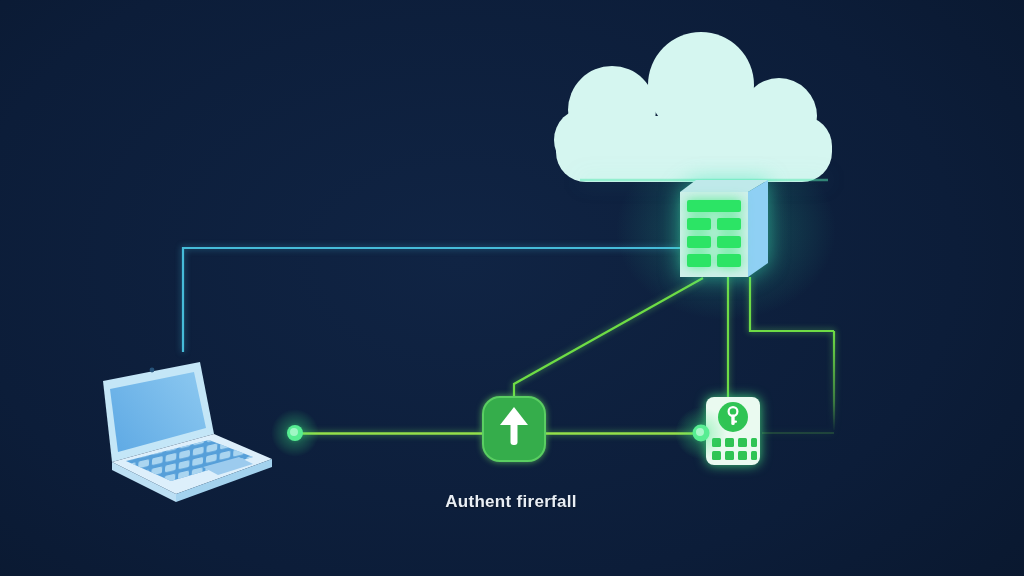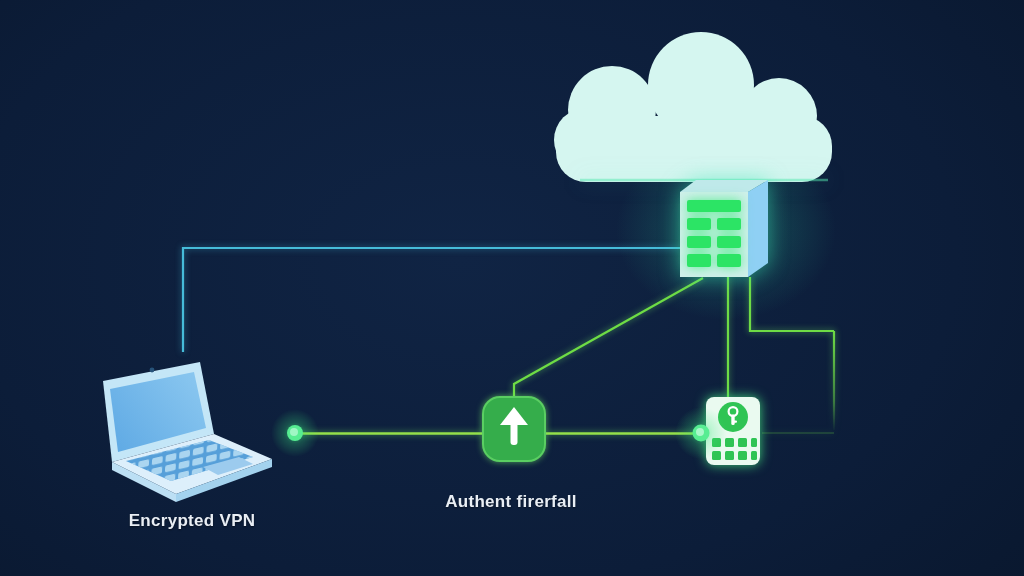--- a/index.html
+++ b/index.html
@@ -137,15 +137,14 @@
         <rect x="751" y="451" width="6" height="9" rx="1.5"></rect>
       </g>
     </g>
     <g>
       <circle cx="701" cy="433" r="26" fill="url(#dotHalo)"></circle>
       <circle cx="701" cy="433" r="8.5" fill="#57ed92"></circle>
       <circle cx="700" cy="432" r="4" fill="#a9f8ca"></circle>
     </g>
   </svg>
 
-  <div class="caption" style="left:192px;top:511px;">Encrypted VPN</div>
   <div class="caption" style="left:511px;top:477px;margin-top:15px;">Authent firerfall</div>
 </div>
 
 </body></html>

